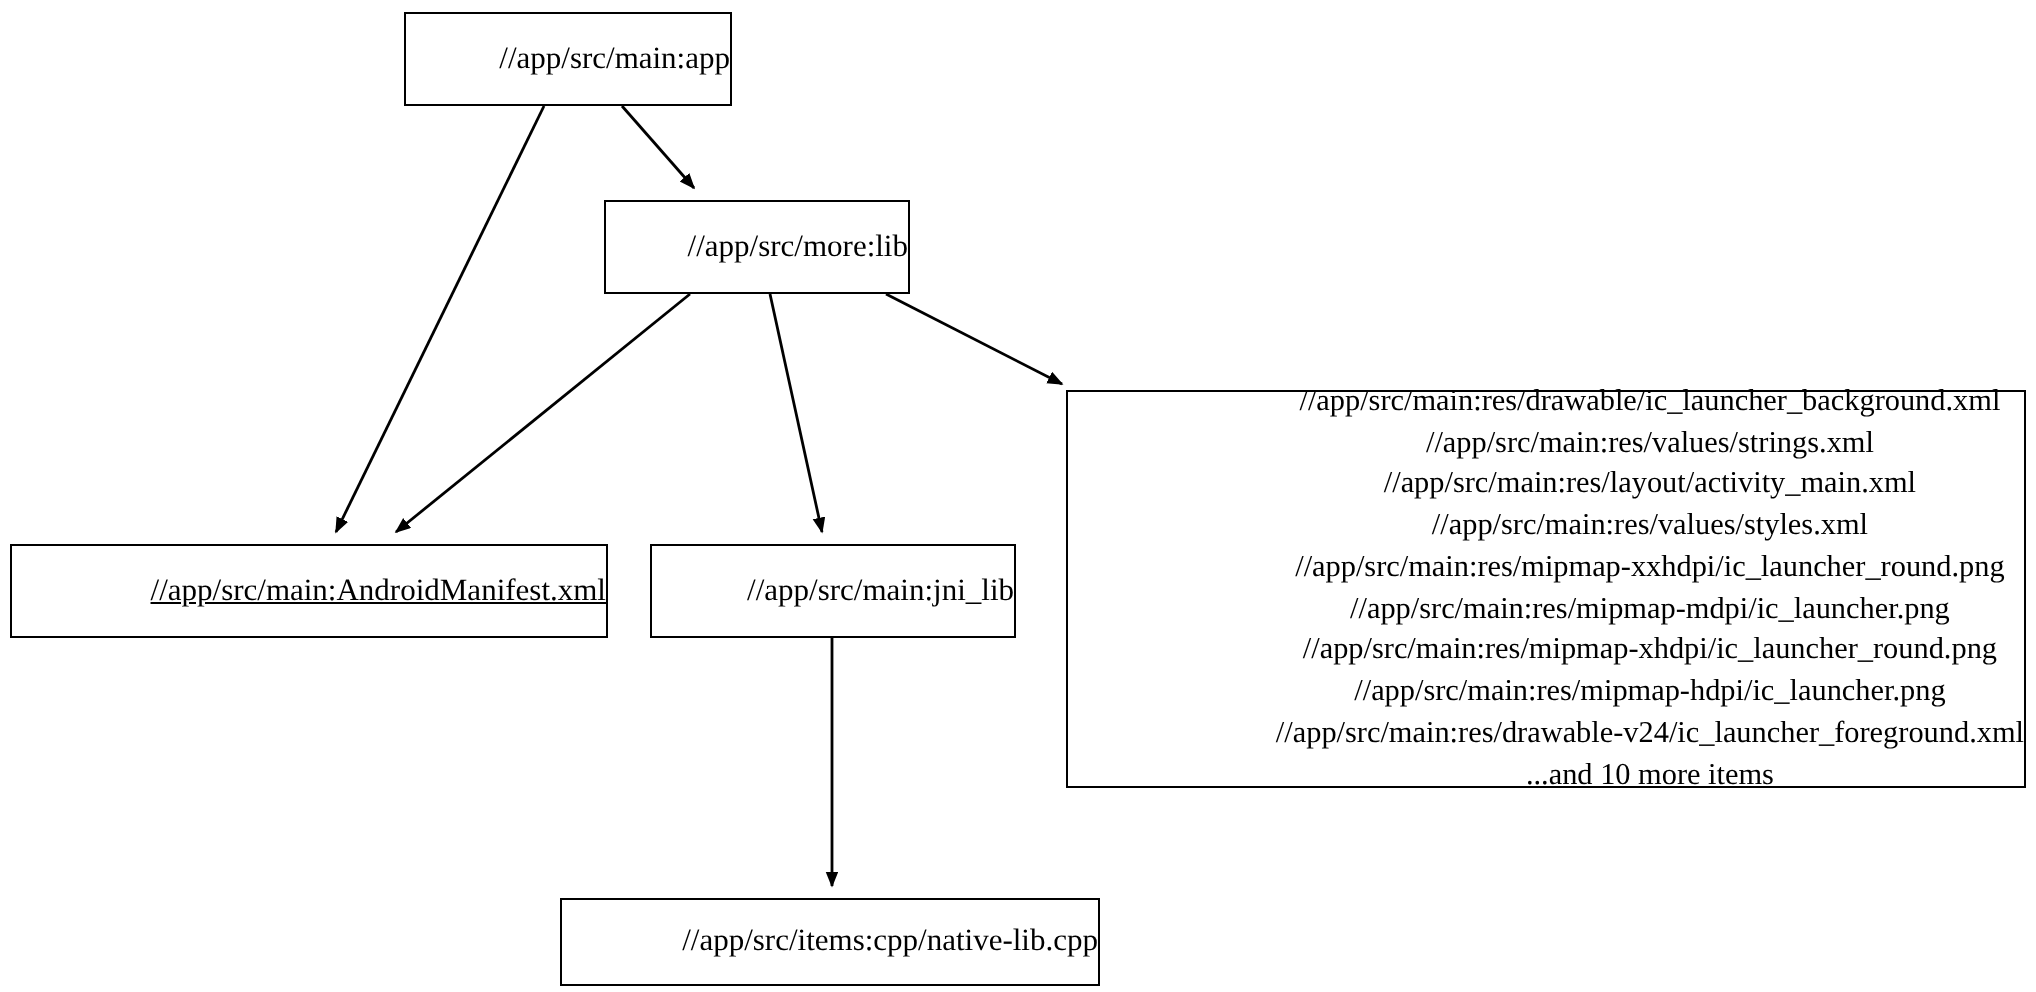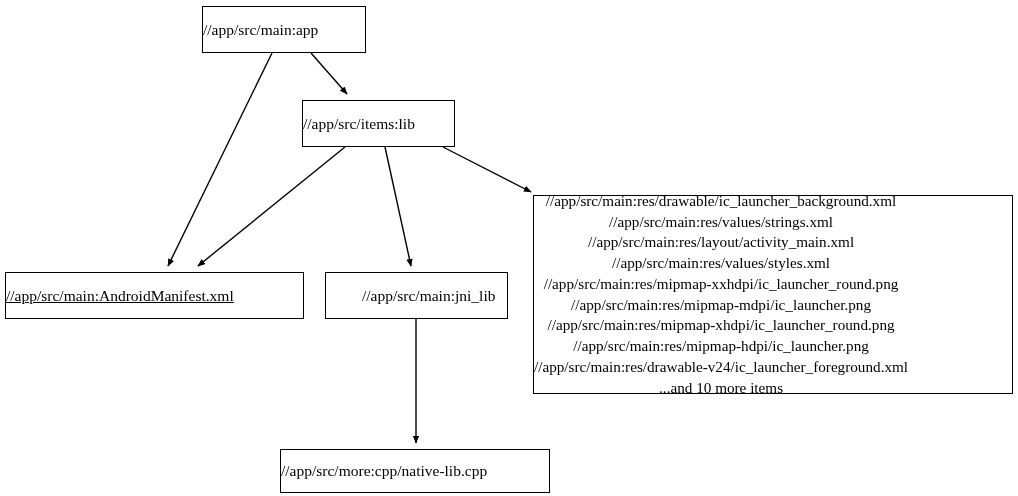--- a/index.html
+++ b/index.html
@@ -26,21 +26,21 @@
     height: 496px;
     pointer-events: none;
   }
   .node {
     position: absolute;
     box-sizing: border-box;
     border: 1px solid #000000;
     background: #ffffff;
     display: flex;
     align-items: center;
-    justify-content: flex-start;
+    justify-content: flex-end;
     text-align: center;
     line-height: 1.0;
   }
   .node-label {
     display: block;
     white-space: pre;
     font-size: 15.5px;
     letter-spacing: 0px;
   }
   .node-multiline .node-label {
@@ -78,33 +78,33 @@
     <line x1="443" y1="147" x2="531" y2="192" stroke="#000000" stroke-width="1.4" marker-end="url(#arrowhead)"></line>
 
     <line x1="416" y1="319" x2="416" y2="443" stroke="#000000" stroke-width="1.4" marker-end="url(#arrowhead)"></line>
   </svg>
 
   <div class="node" id="node-app">
     <span class="node-label">//app/src/main:app</span>
   </div>
 
   <div class="node" id="node-lib">
-    <span class="node-label">//app/src/items:lib</span>
+    <span class="node-label">//app/src/more:lib</span>
   </div>
 
   <div class="node" id="node-manifest">
     <span class="node-label">//app/src/main:AndroidManifest.xml</span>
   </div>
 
   <div class="node" id="node-jnilib">
     <span class="node-label">//app/src/main:jni_lib</span>
   </div>
 
   <div class="node" id="node-nativelib">
-    <span class="node-label">//app/src/more:cpp/native-lib.cpp</span>
+    <span class="node-label">//app/src/items:cpp/native-lib.cpp</span>
   </div>
 
   <div class="node node-multiline" id="node-resources">
     <span class="node-label">//app/src/main:res/drawable/ic_launcher_background.xml
 //app/src/main:res/values/strings.xml
 //app/src/main:res/layout/activity_main.xml
 //app/src/main:res/values/styles.xml
 //app/src/main:res/mipmap-xxhdpi/ic_launcher_round.png
 //app/src/main:res/mipmap-mdpi/ic_launcher.png
 //app/src/main:res/mipmap-xhdpi/ic_launcher_round.png

